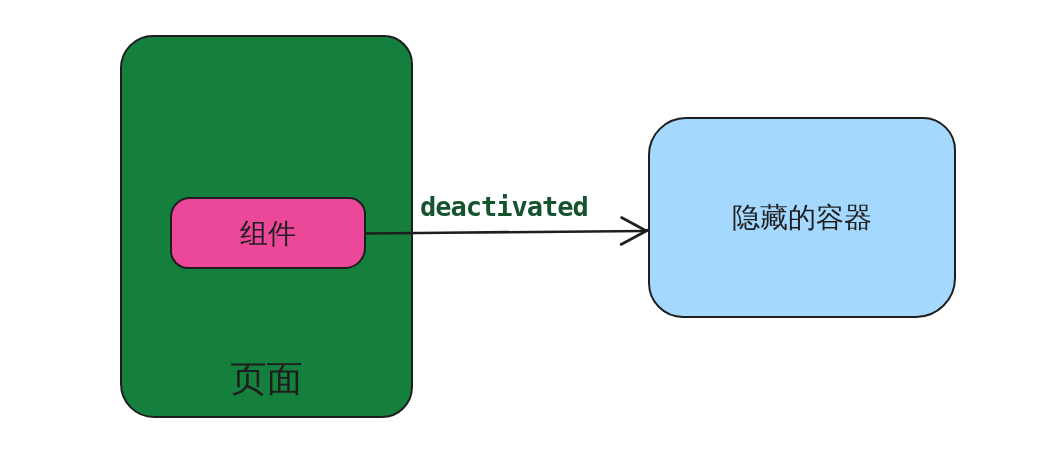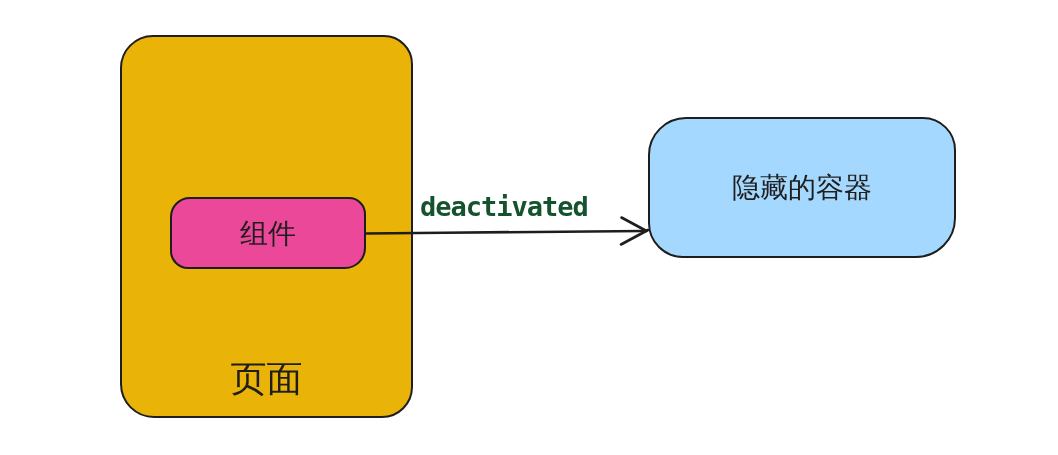--- a/index.html
+++ b/index.html
@@ -19,21 +19,21 @@
   .node {
     position: absolute;
     box-sizing: border-box;
     border: 2.5px solid #1e1e1e;
   }
   .page-node {
     left: 120px;
     top: 35px;
     width: 293px;
     height: 383px;
-    background: #eab308;
+    background: #15803d;
     border-radius: 33px 29px 31px 34px;
   }
   .page-label {
     position: absolute;
     left: 0;
     right: 0;
     bottom: 15px;
     text-align: center;
     font-size: 36px;
     line-height: 45px;
@@ -51,21 +51,21 @@
     justify-content: center;
   }
   .component-node .node-label {
     font-size: 28px;
     line-height: 35px;
   }
   .hidden-container-node {
     left: 648px;
     top: 117px;
     width: 308px;
-    height: 141px;
+    height: 201px;
     background: #a5d8ff;
     border-radius: 38px 33px 40px 35px;
     display: flex;
     align-items: center;
     justify-content: center;
   }
   .hidden-container-node .node-label {
     font-size: 28px;
     line-height: 35px;
   }

